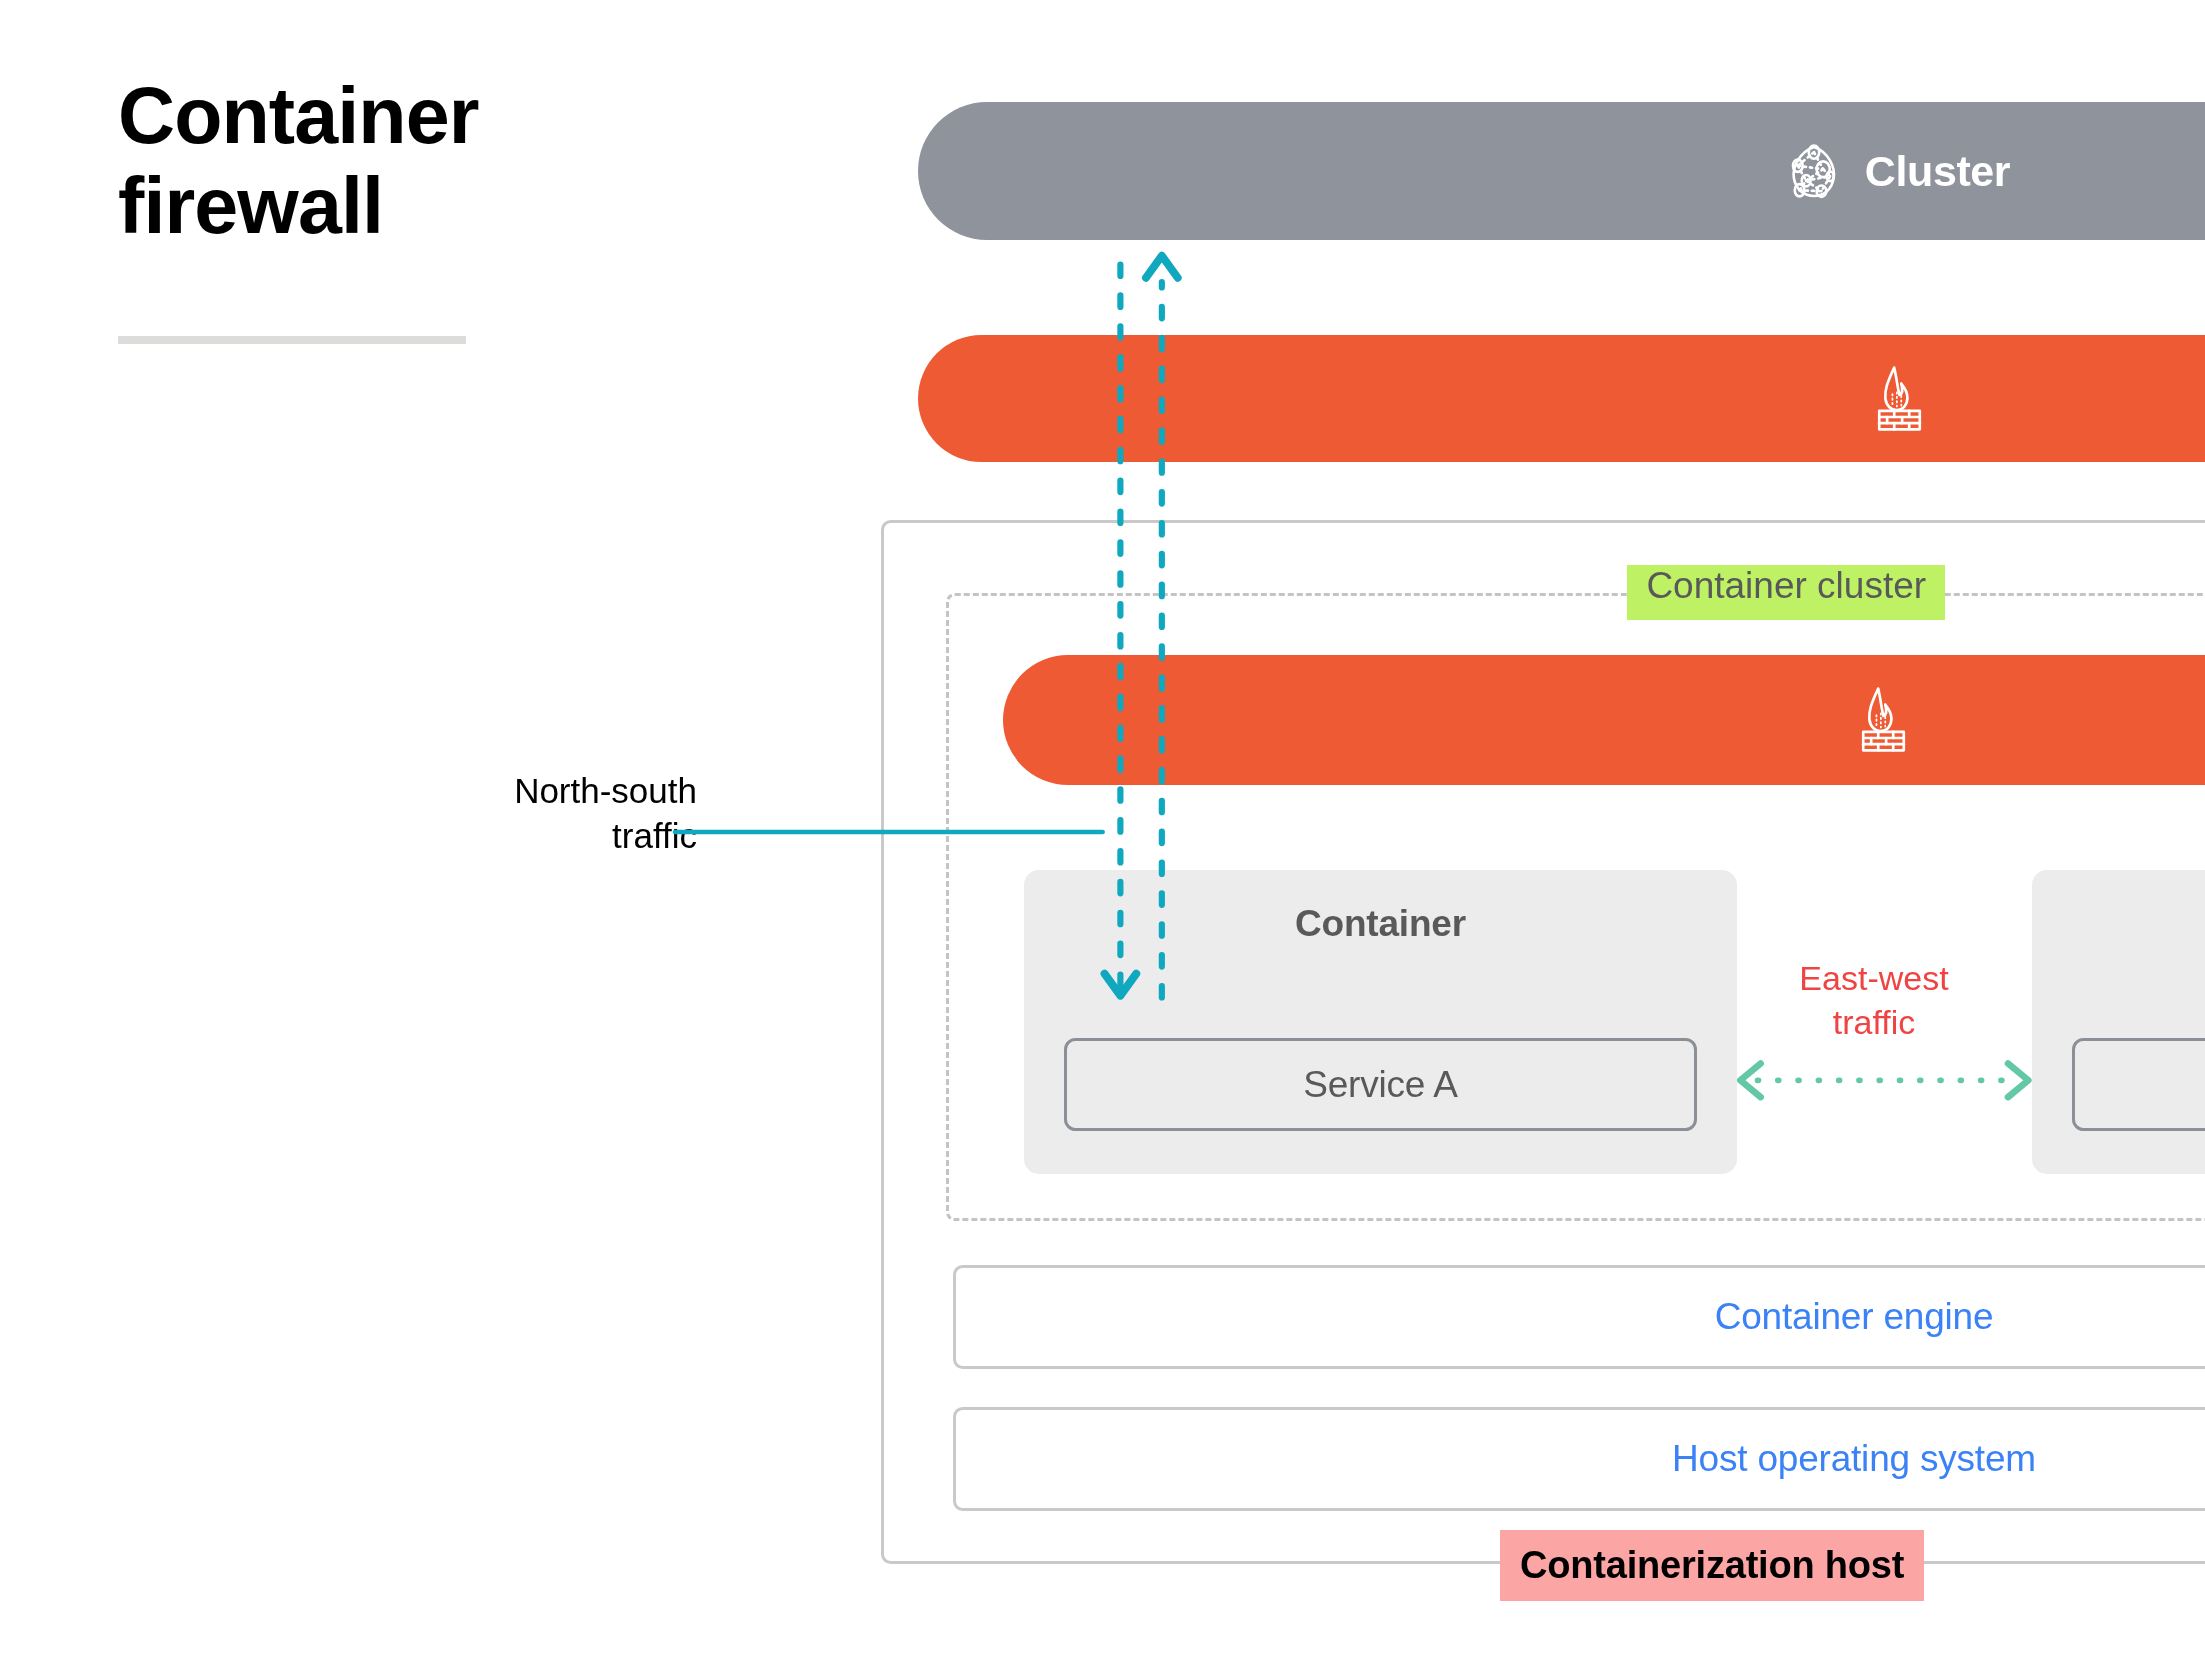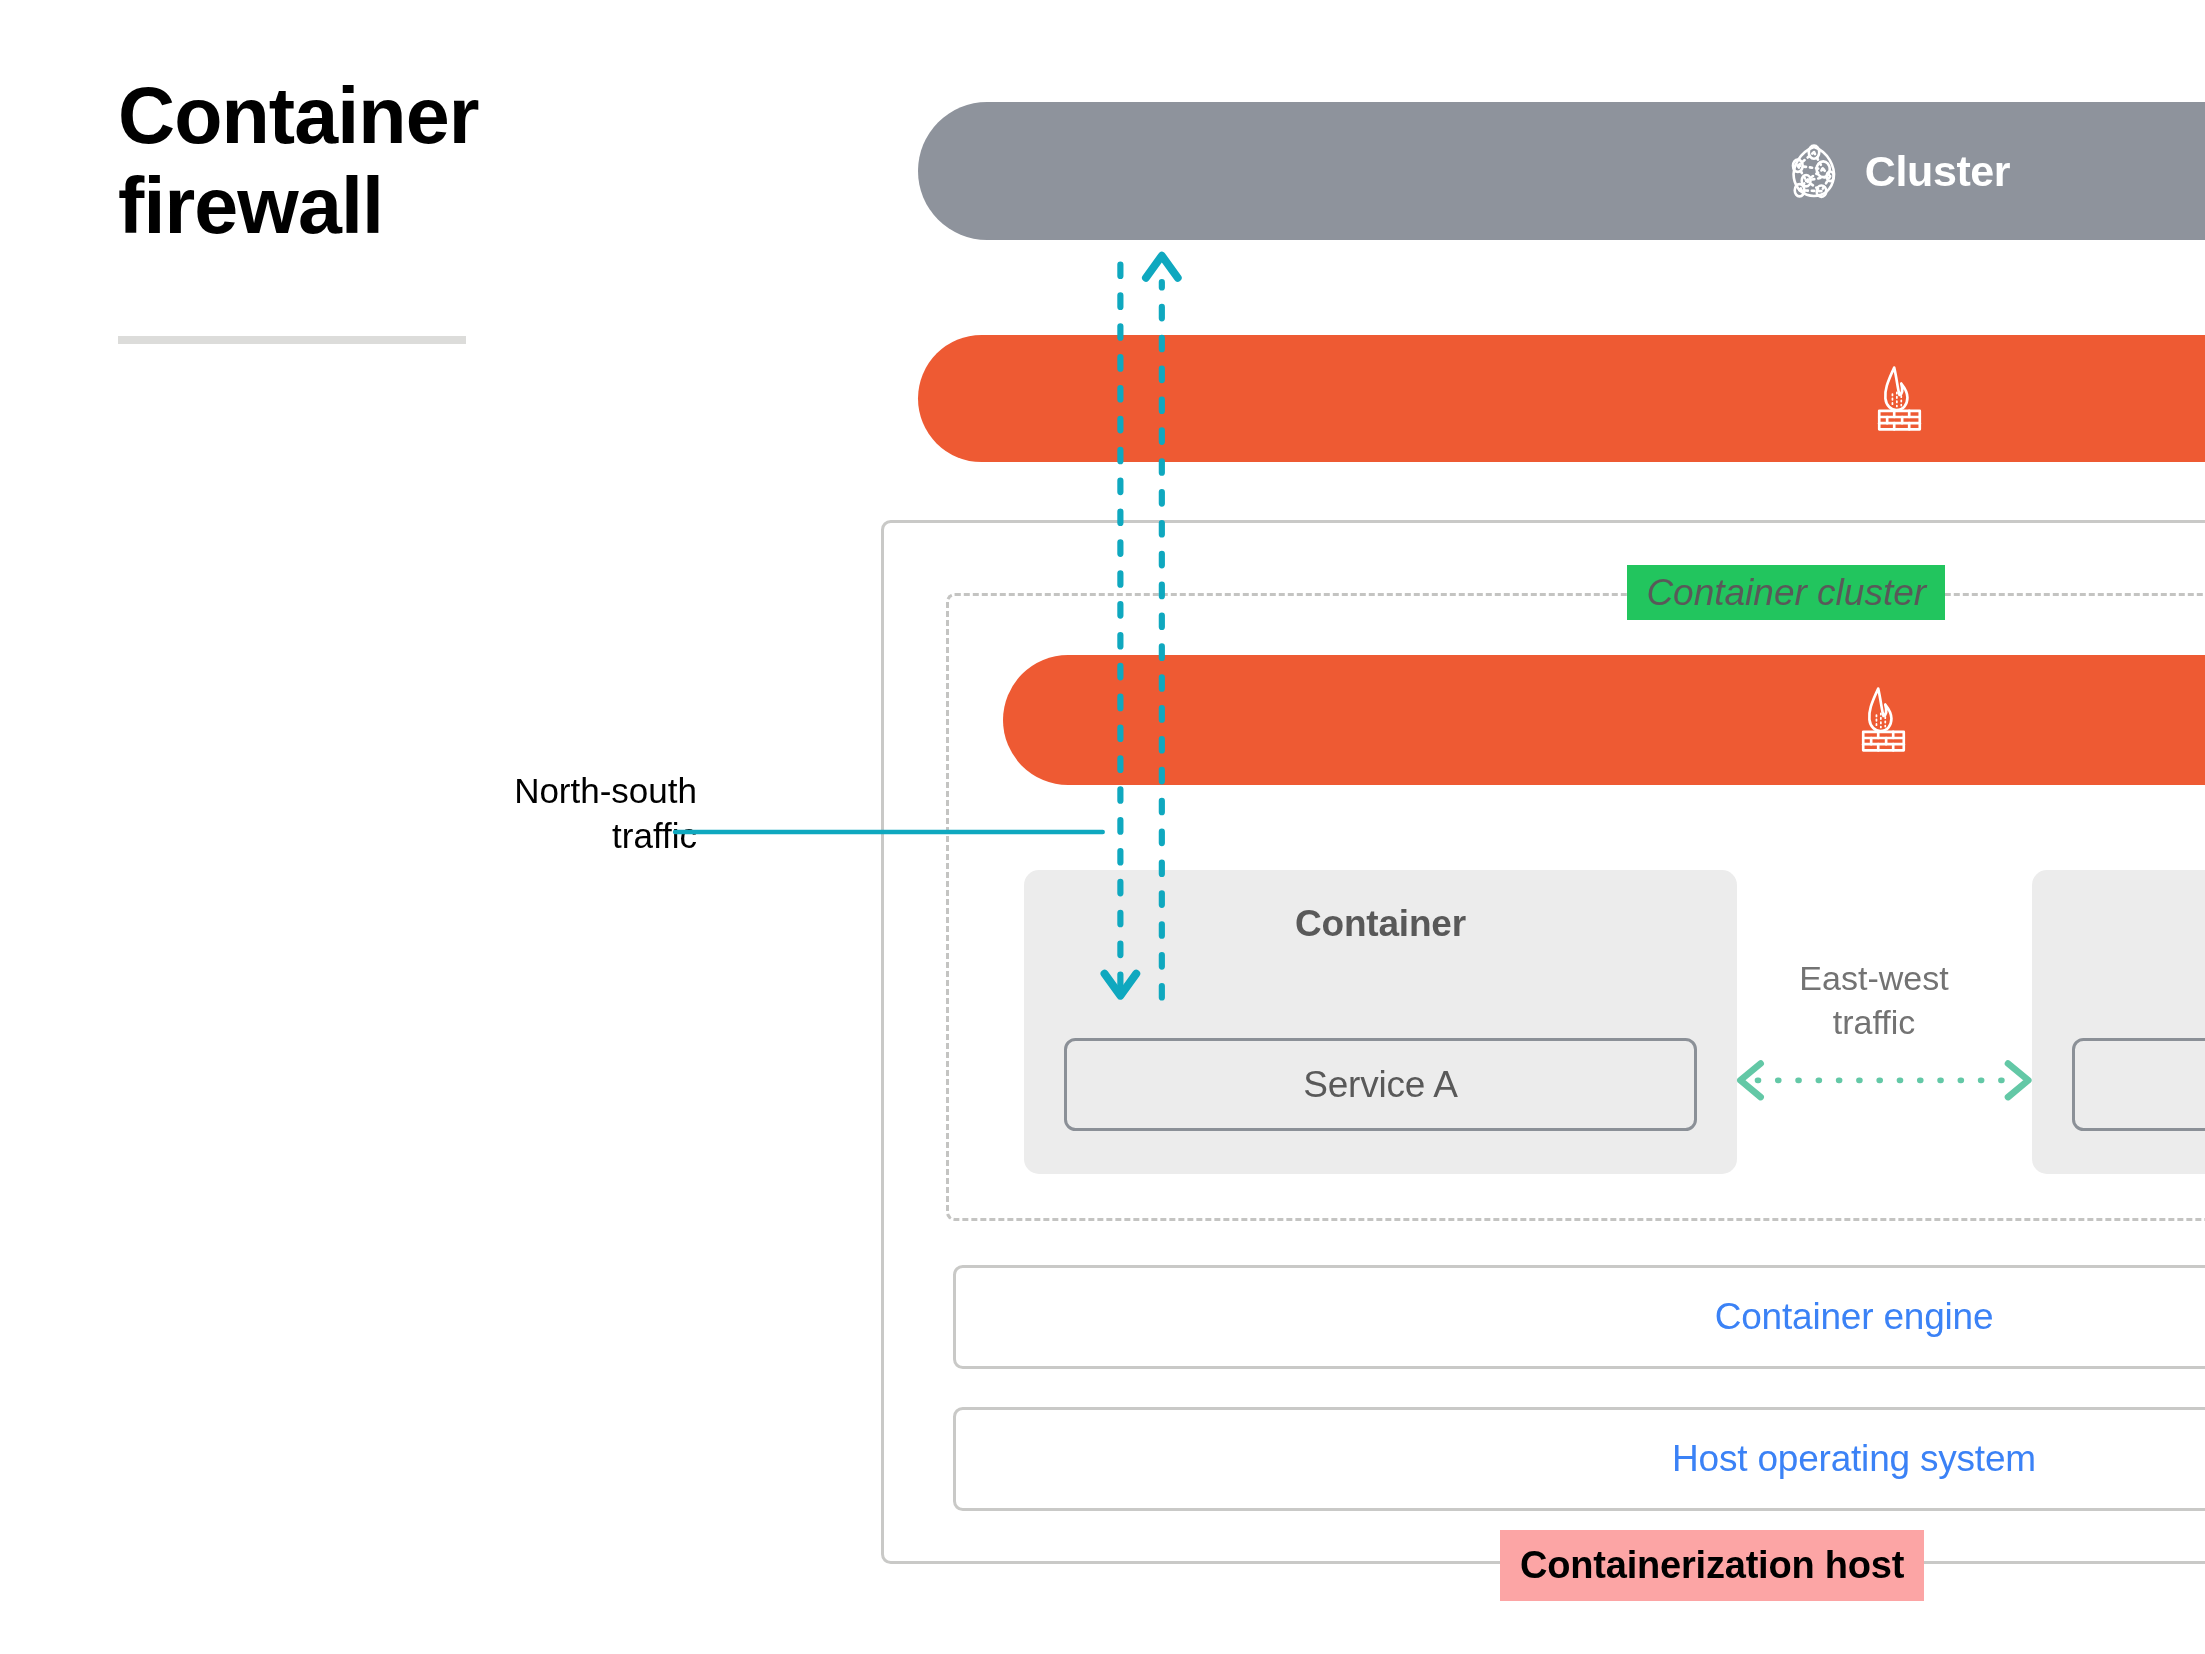--- a/index.html
+++ b/index.html
@@ -122,24 +122,23 @@
     border: 3.1px dashed #c4c4c2;
     border-radius: 8.8px;
     box-sizing: border-box;
   }
   #cluster-label-wrap {
     position: absolute;
     left: 1627px;
     top: 565px;
     height: 55px;
     padding: 0 19.4px;
-    background: #22c55e;
-    display: flex;
-    align-items: center;
-    font-style: italic;
+    background: #bef264;
+    display: flex;
+    align-items: flex-start;
   }
   #cluster-label {
     font-size: 37px;
     color: #595959;
     white-space: nowrap;
   }
 
   
   .container-card {
     position: absolute;
@@ -213,21 +212,21 @@
     white-space: pre-line;
   }
   #east-west-label {
     position: absolute;
     left: 1755px;
     top: 957px;
     width: 238px;
     text-align: center;
     font-size: 34px;
     line-height: 1.28;
-    color: #737373;
+    color: #ef4444;
     white-space: pre-line;
   }
 
   
   #overlay {
     position: absolute;
     left: 0;
     top: 0;
     width: 2941px;
     height: 1654px;

